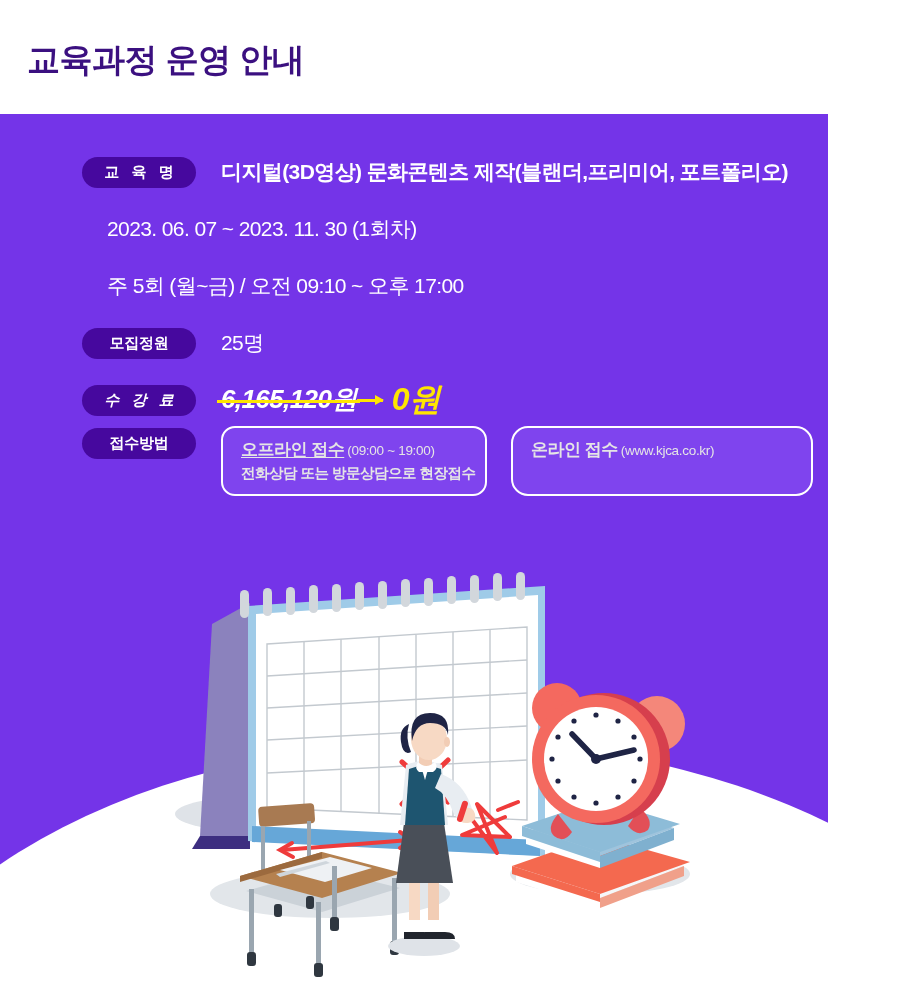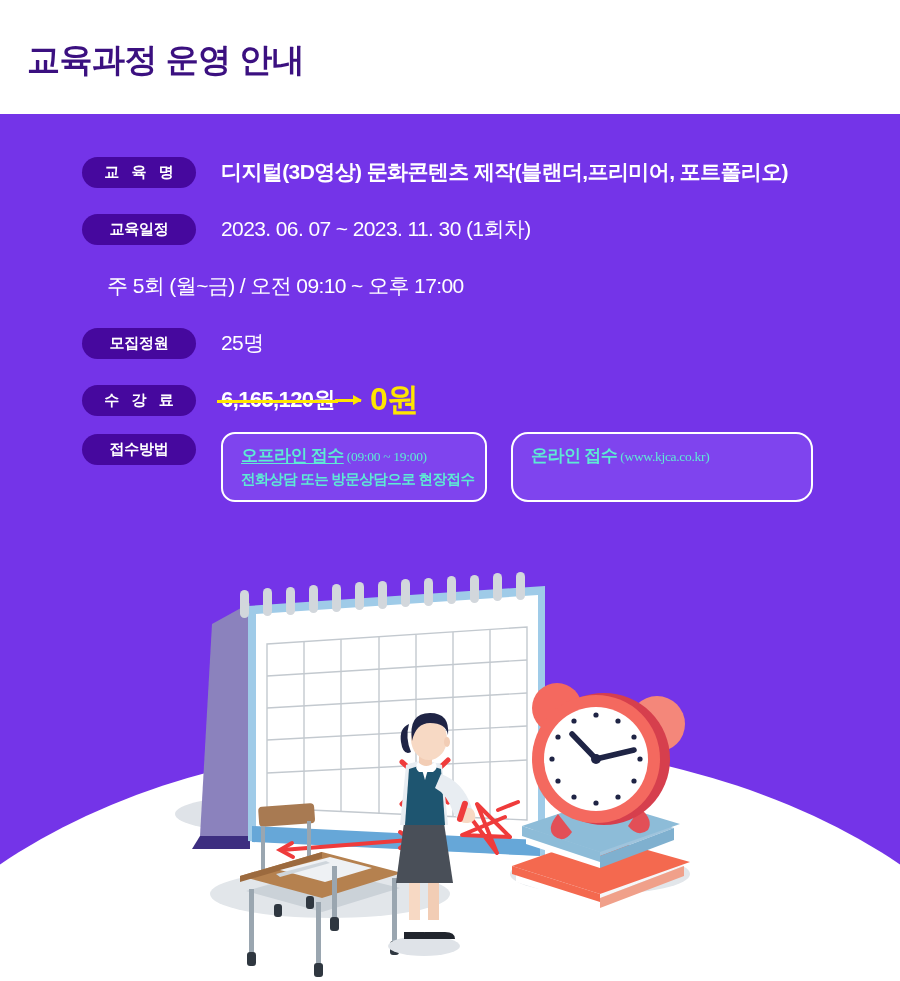--- a/index.html
+++ b/index.html
@@ -41,21 +41,21 @@
     line-height: 1;
     margin: 0;
     padding-top: 4px;
   }
 
   
   .purple-body {
     position: absolute;
     left: 0;
     top: 114px;
-    width: 900px;
+    width: 828px;
     height: 867px;
     background: #7434e8;
     overflow: hidden;
   }
 
   
   .floor {
     position: absolute;
     left: -160px;
     bottom: -520px;
@@ -76,22 +76,22 @@
     padding-top: 41px;
     box-sizing: border-box;
   }
   .row {
     display: flex;
     align-items: flex-start;
     min-height: 32px;
     margin-bottom: 24px;
     padding-left: 82px;
   }
-  .row.row-fee { margin-bottom: 16px; }
-  .row.row-apply { margin-bottom: 16px; font-family: Liberation Serif, serif; }
+  .row.row-fee { margin-bottom: 10px; font-style: italic; }
+  .row.row-apply { margin-bottom: 16px; }
 
   .chip {
     flex: 0 0 auto;
     width: 114px;
     height: 31px;
     border-radius: 16px;
     background: #46089e;
     color: #ffffff;
     font-size: 15px;
     font-weight: 700;
@@ -118,21 +118,21 @@
   
   .fee-wrap {
     margin-left: 25px;
     display: flex;
     align-items: center;
     line-height: 33px;
     white-space: nowrap;
   }
   .fee-old {
     position: relative;
-    font-size: 22px;
+    font-size: 26px;
     font-weight: 600;
     color: #ffffff;
     letter-spacing: -0.6px;
   }
   .fee-old::after {
     content: "";
     position: absolute;
     left: -4px;
     right: -3px;
     top: 52%;
@@ -171,21 +171,21 @@
     margin-left: 25px;
     display: flex;
     gap: 24px;
   }
   .apply-box {
     border: 2px solid #ffffff;
     border-radius: 14px;
     background: #7f44ee;
     padding: 11px 18px 12px 18px;
     box-sizing: border-box;
-    color: #5eead4;
+    color: #e5e5e5;
   }
   .apply-box.offline { width: 266px; }
   .apply-box.online  { width: 302px; border-radius: 17px; }
 
   .apply-head {
     white-space: nowrap;
     line-height: 1.25;
     margin-bottom: 4px;
   }
   .apply-title {
@@ -235,21 +235,20 @@
     <div class="floor"></div>
 
     <div class="info">
 
       <div class="row">
         <div class="chip spaced">교 육 명</div>
         <div class="value">디지털(3D영상) 문화콘텐츠 제작(블랜더,프리미어, 포트폴리오)</div>
       </div>
 
       <div class="row">
-        <div class="chip">교육일정</div>
         <div class="value regular">2023. 06. 07 ~ 2023. 11. 30 (1회차)</div>
       </div>
 
       <div class="row">
         <div class="value regular">주 5회 (월~금) / 오전 09:10 ~ 오후 17:00</div>
       </div>
 
       <div class="row">
         <div class="chip">모집정원</div>
         <div class="value regular">25명</div>

